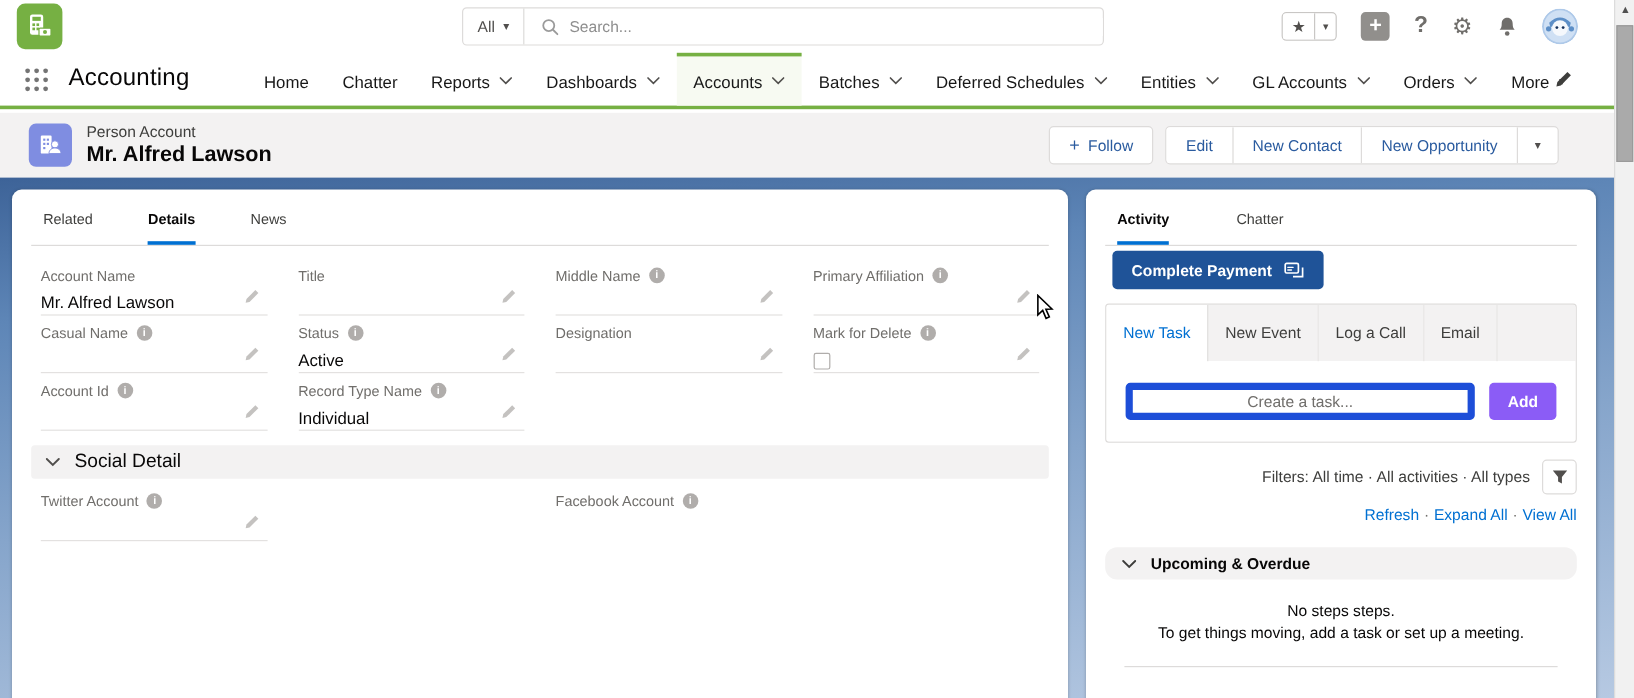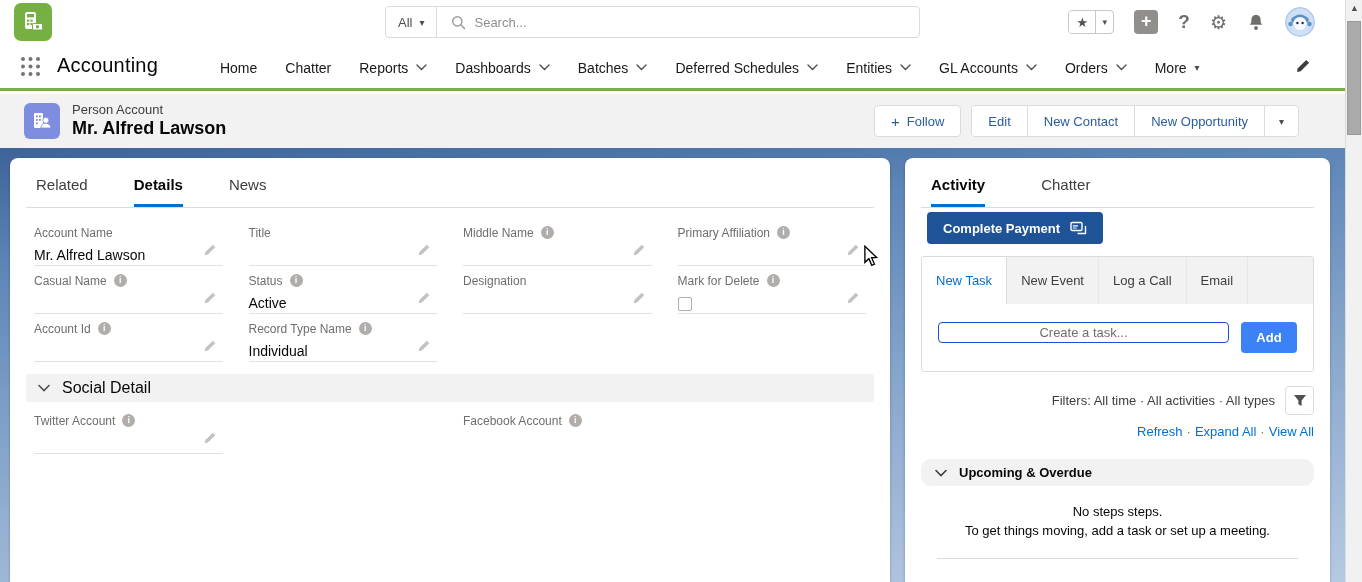--- a/index.html
+++ b/index.html
@@ -47,21 +47,21 @@
   .btn-group .g-btn:first-child { border-left:none; }
   .btn-group .g-caret { width:34px; display:flex; align-items:center; justify-content:center; border-left:1px solid #dddbda; color:#514f4d; font-size:10px; cursor:pointer; }
 
   
   .content-bg { position:absolute; left:0; top:148px; width:1345px; height:434px; background:linear-gradient(175deg, #3d6398 0%, #5e86b7 22%, #86a5cb 55%, #b6c9e2 100%); }
   .card { position:absolute; top:158px; background:#fff; border-radius:8px; box-shadow:0 1px 3px rgba(0,0,0,.25); }
   .card-left { left:10px; width:880px; height:450px; padding:0 16px; }
   .card-right { left:905px; width:425px; height:450px; padding:0 16px; }
 
   .tabs-row { display:flex; gap:46px; padding:18px 10px 0 10px; border-bottom:1px solid #dddbda; }
-  .tab { font-size:15px; color:#3e3e3c; padding-bottom:11px; cursor:pointer; border-bottom:3px solid transparent; }
+  .tab { font-size:12px; color:#3e3e3c; padding-bottom:11px; cursor:pointer; border-bottom:3px solid transparent; }
   .tab.active { color:#080707; font-weight:bold; border-bottom:3px solid #0070d2; }
 
   
   .fields-grid { display:grid; grid-template-columns:1fr 1fr 1fr 1fr; column-gap:26px; margin-top:10px; padding:0 8px; }
   .field { height:48px; border-bottom:1px solid #e3e1e0; padding-top:6px; position:relative; }
   .f-label { display:flex; align-items:center; gap:7px; font-size:12px; color:#706e6b; height:17px; }
   .f-valrow { display:flex; align-items:flex-end; height:22px; }
   .f-value { font-size:14px; color:#080707; }
   .info-icon { width:13px; height:13px; border-radius:50%; background:#b0adab; color:#fff; font-size:9px; line-height:13px; text-align:center; font-weight:bold; cursor:pointer; flex:0 0 13px; }
   .pencil { position:absolute; right:6px; bottom:8px; cursor:pointer; }
@@ -70,23 +70,23 @@
   .section-bar { margin-top:12px; height:28px; background:#f3f2f2; border-radius:3px; display:flex; align-items:center; gap:12px; padding:0 12px; cursor:pointer; }
   .section-bar .sec-title { font-size:16px; color:#080707; }
 
   
   .cp-btn { margin:4px 0 0 6px; height:32px; background:#1f5398; border:none; border-radius:4px; color:#fff; font-size:13px; font-weight:bold; display:flex; align-items:center; gap:10px; padding:0 16px; cursor:pointer; }
   .composer { margin-top:12px; border:1px solid #dddbda; border-radius:3px; overflow:hidden; }
   .composer-tabs { display:flex; background:#f3f2f2; }
   .ctab { padding:16px 14px; font-size:13px; color:#3e3e3c; cursor:pointer; border-right:1px solid #e8e6e5; white-space:nowrap; }
   .ctab.active { background:#fff; color:#0070d2; border-right:1px solid #dddbda; }
   .composer-body { background:#fff; padding:18px 16px; display:flex; gap:12px; }
-  .task-input { flex:1; height:21px; border:1px solid #1d4ed8; border-radius:4px; text-align:center; font-size:13px; color:#3e3e3c; outline:none; font-family:"Liberation Sans",sans-serif; }
+  .task-input { flex:1; height:31px; border:6px solid #1d4ed8; border-radius:4px; text-align:center; font-size:13px; color:#3e3e3c; outline:none; font-family:"Liberation Sans",sans-serif; }
   .task-input::placeholder { color:#706e6b; }
-  .add-btn { width:56px; height:31px; background:#3b82f6; color:#fff; border:none; border-radius:4px; font-size:13px; font-weight:bold; cursor:pointer; }
+  .add-btn { width:56px; height:31px; background:#8b5cf6; color:#fff; border:none; border-radius:4px; font-size:13px; font-weight:bold; cursor:pointer; }
   .filters-row { margin-top:14px; display:flex; justify-content:flex-end; align-items:center; gap:10px; }
   .filters-text { font-size:13px; color:#3e3e3c;margin-left:12px; }
   .filter-btn { width:29px; height:29px; border:1px solid #dddbda; border-radius:4px; background:#fff; display:flex; align-items:center; justify-content:center; cursor:pointer; }
   .links-row { margin-top:9px; text-align:right; font-size:13px; }
   .links-row a { color:#0070d2; text-decoration:none; cursor:pointer; }
   .links-row .sep { color:#706e6b; margin:0 4px; }
   .upcoming-bar { margin-top:20px; height:27px; background:#f3f2f2; border-radius:10px; display:flex; align-items:center; gap:12px; padding:0 14px; cursor:pointer; }
   .upcoming-bar .sec-title { font-size:13px; font-weight:bold; color:#080707; }
   .empty-state { margin-top:16px; text-align:center; font-size:13px; color:#080707; line-height:19px; }
   .divider { margin:18px auto 0 auto; width:92%; border-top:1px solid #dddbda; }
@@ -188,20 +188,26 @@
         <svg width="11" height="7" viewBox="0 0 11 7">
           <path d="M1 1l4.5 4.5L10 1" fill="none" stroke="#514f4d" stroke-width="1.4" stroke-linecap="round"></path>
         </svg>
       </div>
     <div class="nav-tab">
         <span>Dashboards</span>
         <svg width="11" height="7" viewBox="0 0 11 7">
           <path d="M1 1l4.5 4.5L10 1" fill="none" stroke="#514f4d" stroke-width="1.4" stroke-linecap="round"></path>
         </svg>
       </div>
+    <div class="nav-tab active">
+        <span>Accounts</span>
+        <svg width="11" height="7" viewBox="0 0 11 7">
+          <path d="M1 1l4.5 4.5L10 1" fill="none" stroke="#514f4d" stroke-width="1.4" stroke-linecap="round"></path>
+        </svg>
+      </div>
     <div class="nav-tab">
         <span>Batches</span>
         <svg width="11" height="7" viewBox="0 0 11 7">
           <path d="M1 1l4.5 4.5L10 1" fill="none" stroke="#514f4d" stroke-width="1.4" stroke-linecap="round"></path>
         </svg>
       </div>
     <div class="nav-tab">
         <span>Deferred Schedules</span>
         <svg width="11" height="7" viewBox="0 0 11 7">
           <path d="M1 1l4.5 4.5L10 1" fill="none" stroke="#514f4d" stroke-width="1.4" stroke-linecap="round"></path>

